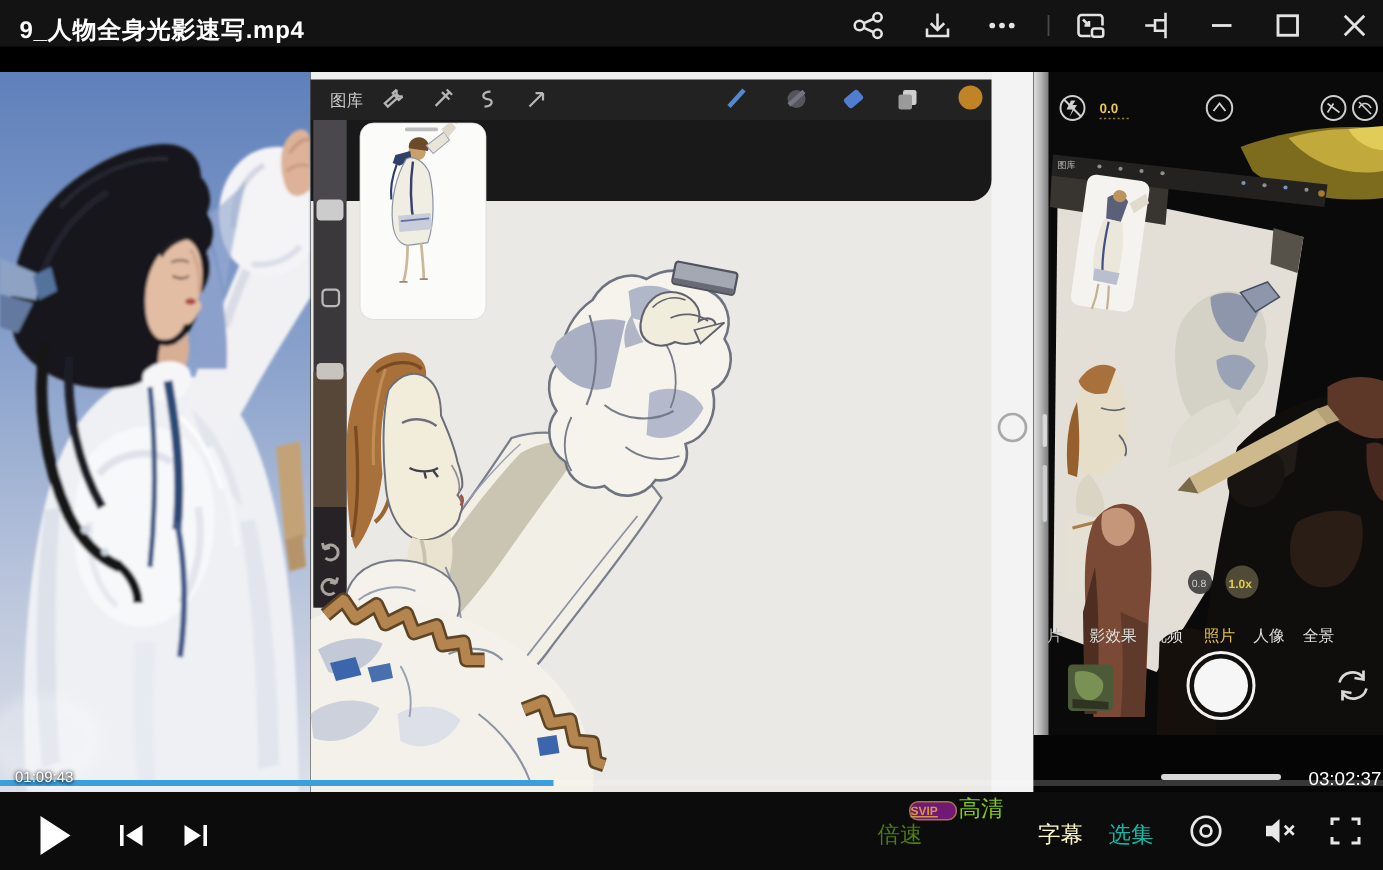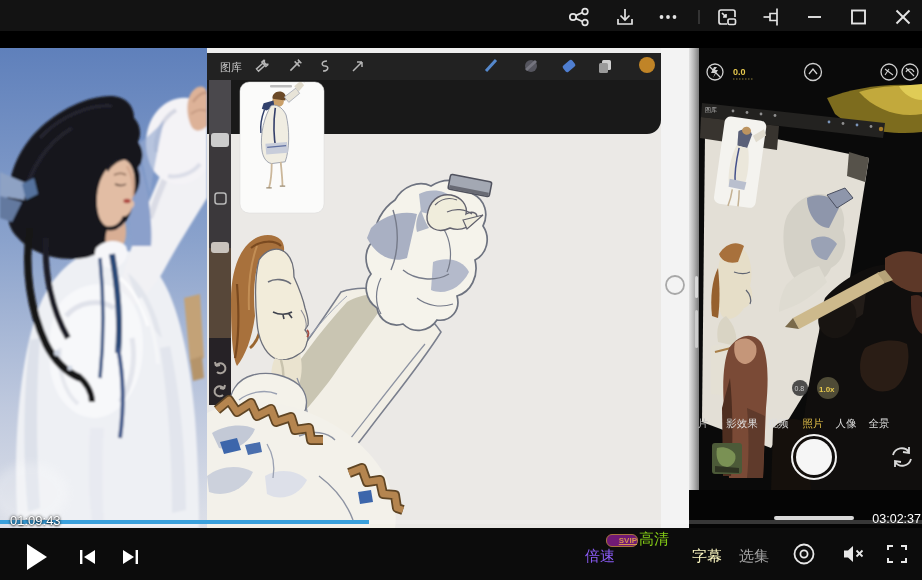--- a/index.html
+++ b/index.html
@@ -3,20 +3,21 @@
 <meta charset="utf-8">
 <style>
   html,body{margin:0;padding:0;background:#000;}
   body{width:922px;height:580px;position:relative;overflow:hidden;font-family:"Liberation Sans",sans-serif;}
   .abs{position:absolute;}
 </style>
 </head>
 <body>
 
 <div class="abs" id="titlebar" style="left:0;top:0;width:922px;height:31px;background:#131313;">
+  <div class="abs" style="left:13px;top:10px;color:#fff;font-size:16px;font-weight:bold;letter-spacing:0.5px;">9_人物全身光影速写.mp4</div>
   <svg class="abs" style="left:560px;top:0" width="362" height="34" viewBox="0 0 362 34" fill="none" stroke="#e3e3e3" stroke-width="1.7">
 
     <g transform="translate(19,17)">
       <circle cx="-6" cy="0" r="3.2"></circle>
         <circle cx="6" cy="-5.5" r="2.8"></circle>
         <circle cx="6" cy="5.5" r="2.8"></circle>
       <line x1="-3.4" y1="-1.4" x2="3.5" y2="-4.5"></line>
         <line x1="-3.4" y1="1.4" x2="3.5" y2="4.5"></line>
     </g>
 
@@ -424,41 +425,41 @@
       <path d="M204,407 a9,9 0 0 1 16,-3 M220,399 L220,405 L214,404"></path>
       <path d="M222,411 a9,9 0 0 1 -16,3 M206,419 L206,413 L212,414"></path>
     </g>
 
     <rect x="85" y="468" width="80" height="4" rx="2" fill="#d9d9d9"></rect>
   </g>
 </svg>
 
 <div class="abs" style="left:0;top:520px;width:922px;height:4px;background:rgba(255,255,255,0.2)"></div>
 <div class="abs" style="left:0;top:520px;width:369px;height:4px;background:#3aa0dc"></div>
-<div class="abs" style="left:10px;top:513px;color:#fff;font-size:13px;z-index:9;text-shadow:0 0 3px rgba(0,0,0,0.85),0 1px 2px rgba(0,0,0,0.7);">01:09:43</div>
+<div class="abs" style="left:10px;top:513px;color:#fff;font-size:10px;z-index:9;text-shadow:0 0 3px rgba(0,0,0,0.85),0 1px 2px rgba(0,0,0,0.7);">01:09:43</div>
 <div class="abs" style="right:1px;top:512px;color:#fff;font-size:12.5px;z-index:9;">03:02:37</div>
 
 <div class="abs" style="left:0;top:528px;width:922px;height:52px;background:#0c0c0c;">
   <svg class="abs" style="left:0;top:0" width="200" height="52" fill="#ffffff">
     <path d="M27,16 L47,29 L27,42 Z"></path>
     <g transform="translate(87,29)">
         <rect x="-7" y="-7" width="2.4" height="14"></rect>
         <path d="M8,-7 L8,7 L-3,0 Z"></path>
       </g>
     <g transform="translate(131,29)">
         <rect x="4.6" y="-7" width="2.4" height="14"></rect>
         <path d="M-8,-7 L-8,7 L3,0 Z"></path>
       </g>
   </svg>
 
-  <div class="abs" style="left:606px;top:6px;width:30px;height:11px;border:1px solid #a8743e;border-radius:6px;background:#701a75;color:#d6954e;font-size:8px;font-weight:bold;text-align:right;line-height:11px;text-decoration:underline;">SVIP</div>
-  <div class="abs" style="left:585px;top:19px;color:#8b5cf6;font-size:15px;">倍速</div>
+  <div class="abs" style="left:606px;top:6px;width:30px;height:11px;border:1px solid #a8743e;border-radius:6px;background:#701a75;color:#d6954e;font-size:8px;font-weight:bold;text-align:left;line-height:11px;text-decoration:underline;">SVIP</div>
+  <div class="abs" style="left:585px;top:19px;color:#4d7c0f;font-size:15px;">倍速</div>
   <div class="abs" style="left:639px;top:2px;color:#84cc16;font-size:15px;">高清</div>
   <div class="abs" style="left:692px;top:19px;color:#fef9c3;font-size:15px;">字幕</div>
-  <div class="abs" style="left:739px;top:19px;color:#a3a3a3;font-size:15px;">选集</div>
+  <div class="abs" style="left:739px;top:19px;color:#14b8a6;font-size:15px;">选集</div>
   <svg class="abs" style="left:780px;top:12px" width="140" height="30" fill="none" stroke="#e8e8e8" stroke-width="1.8">
 
     <circle cx="24" cy="14" r="9.5"></circle>
       <circle cx="24" cy="14" r="3.6"></circle>
 
     <g transform="translate(72,14)">
       <path d="M-8,-3.5 L-4,-3.5 L1,-8 L1,8 L-4,3.5 L-8,3.5 Z" fill="#e8e8e8" stroke="none"></path>
       <line x1="4.5" y1="-3.5" x2="10.5" y2="2.5"></line>
         <line x1="10.5" y1="-3.5" x2="4.5" y2="2.5"></line>
     </g>

